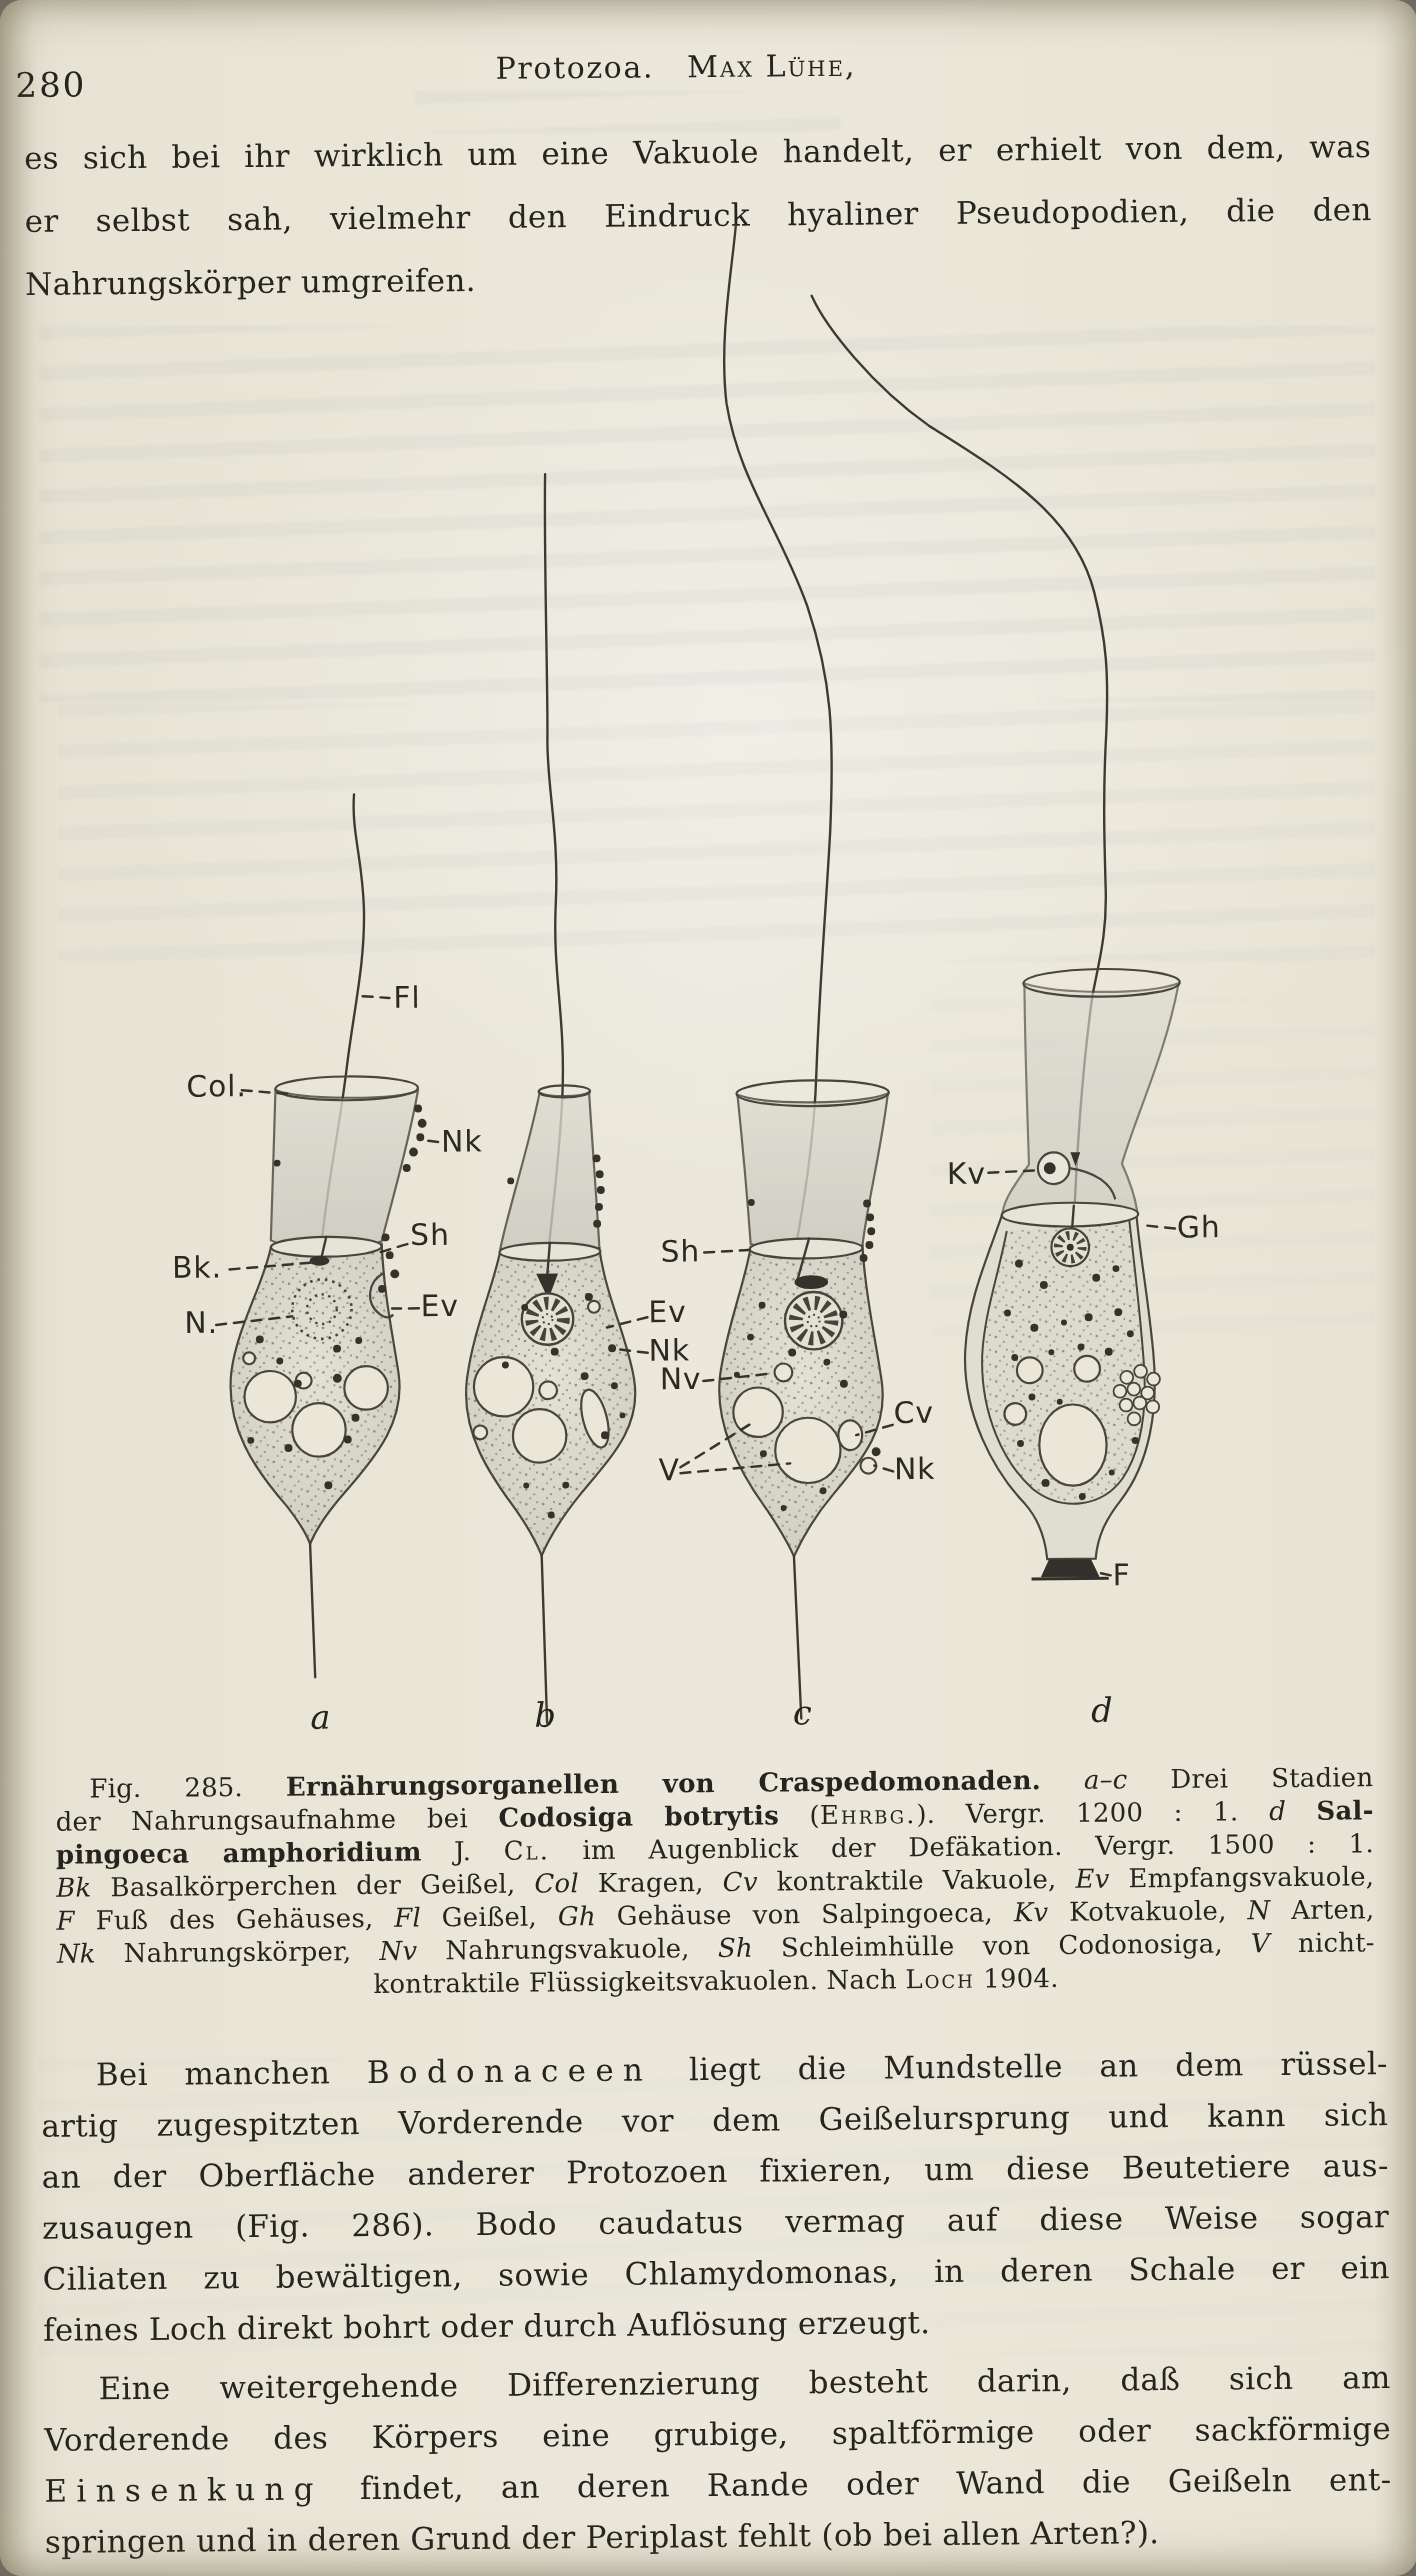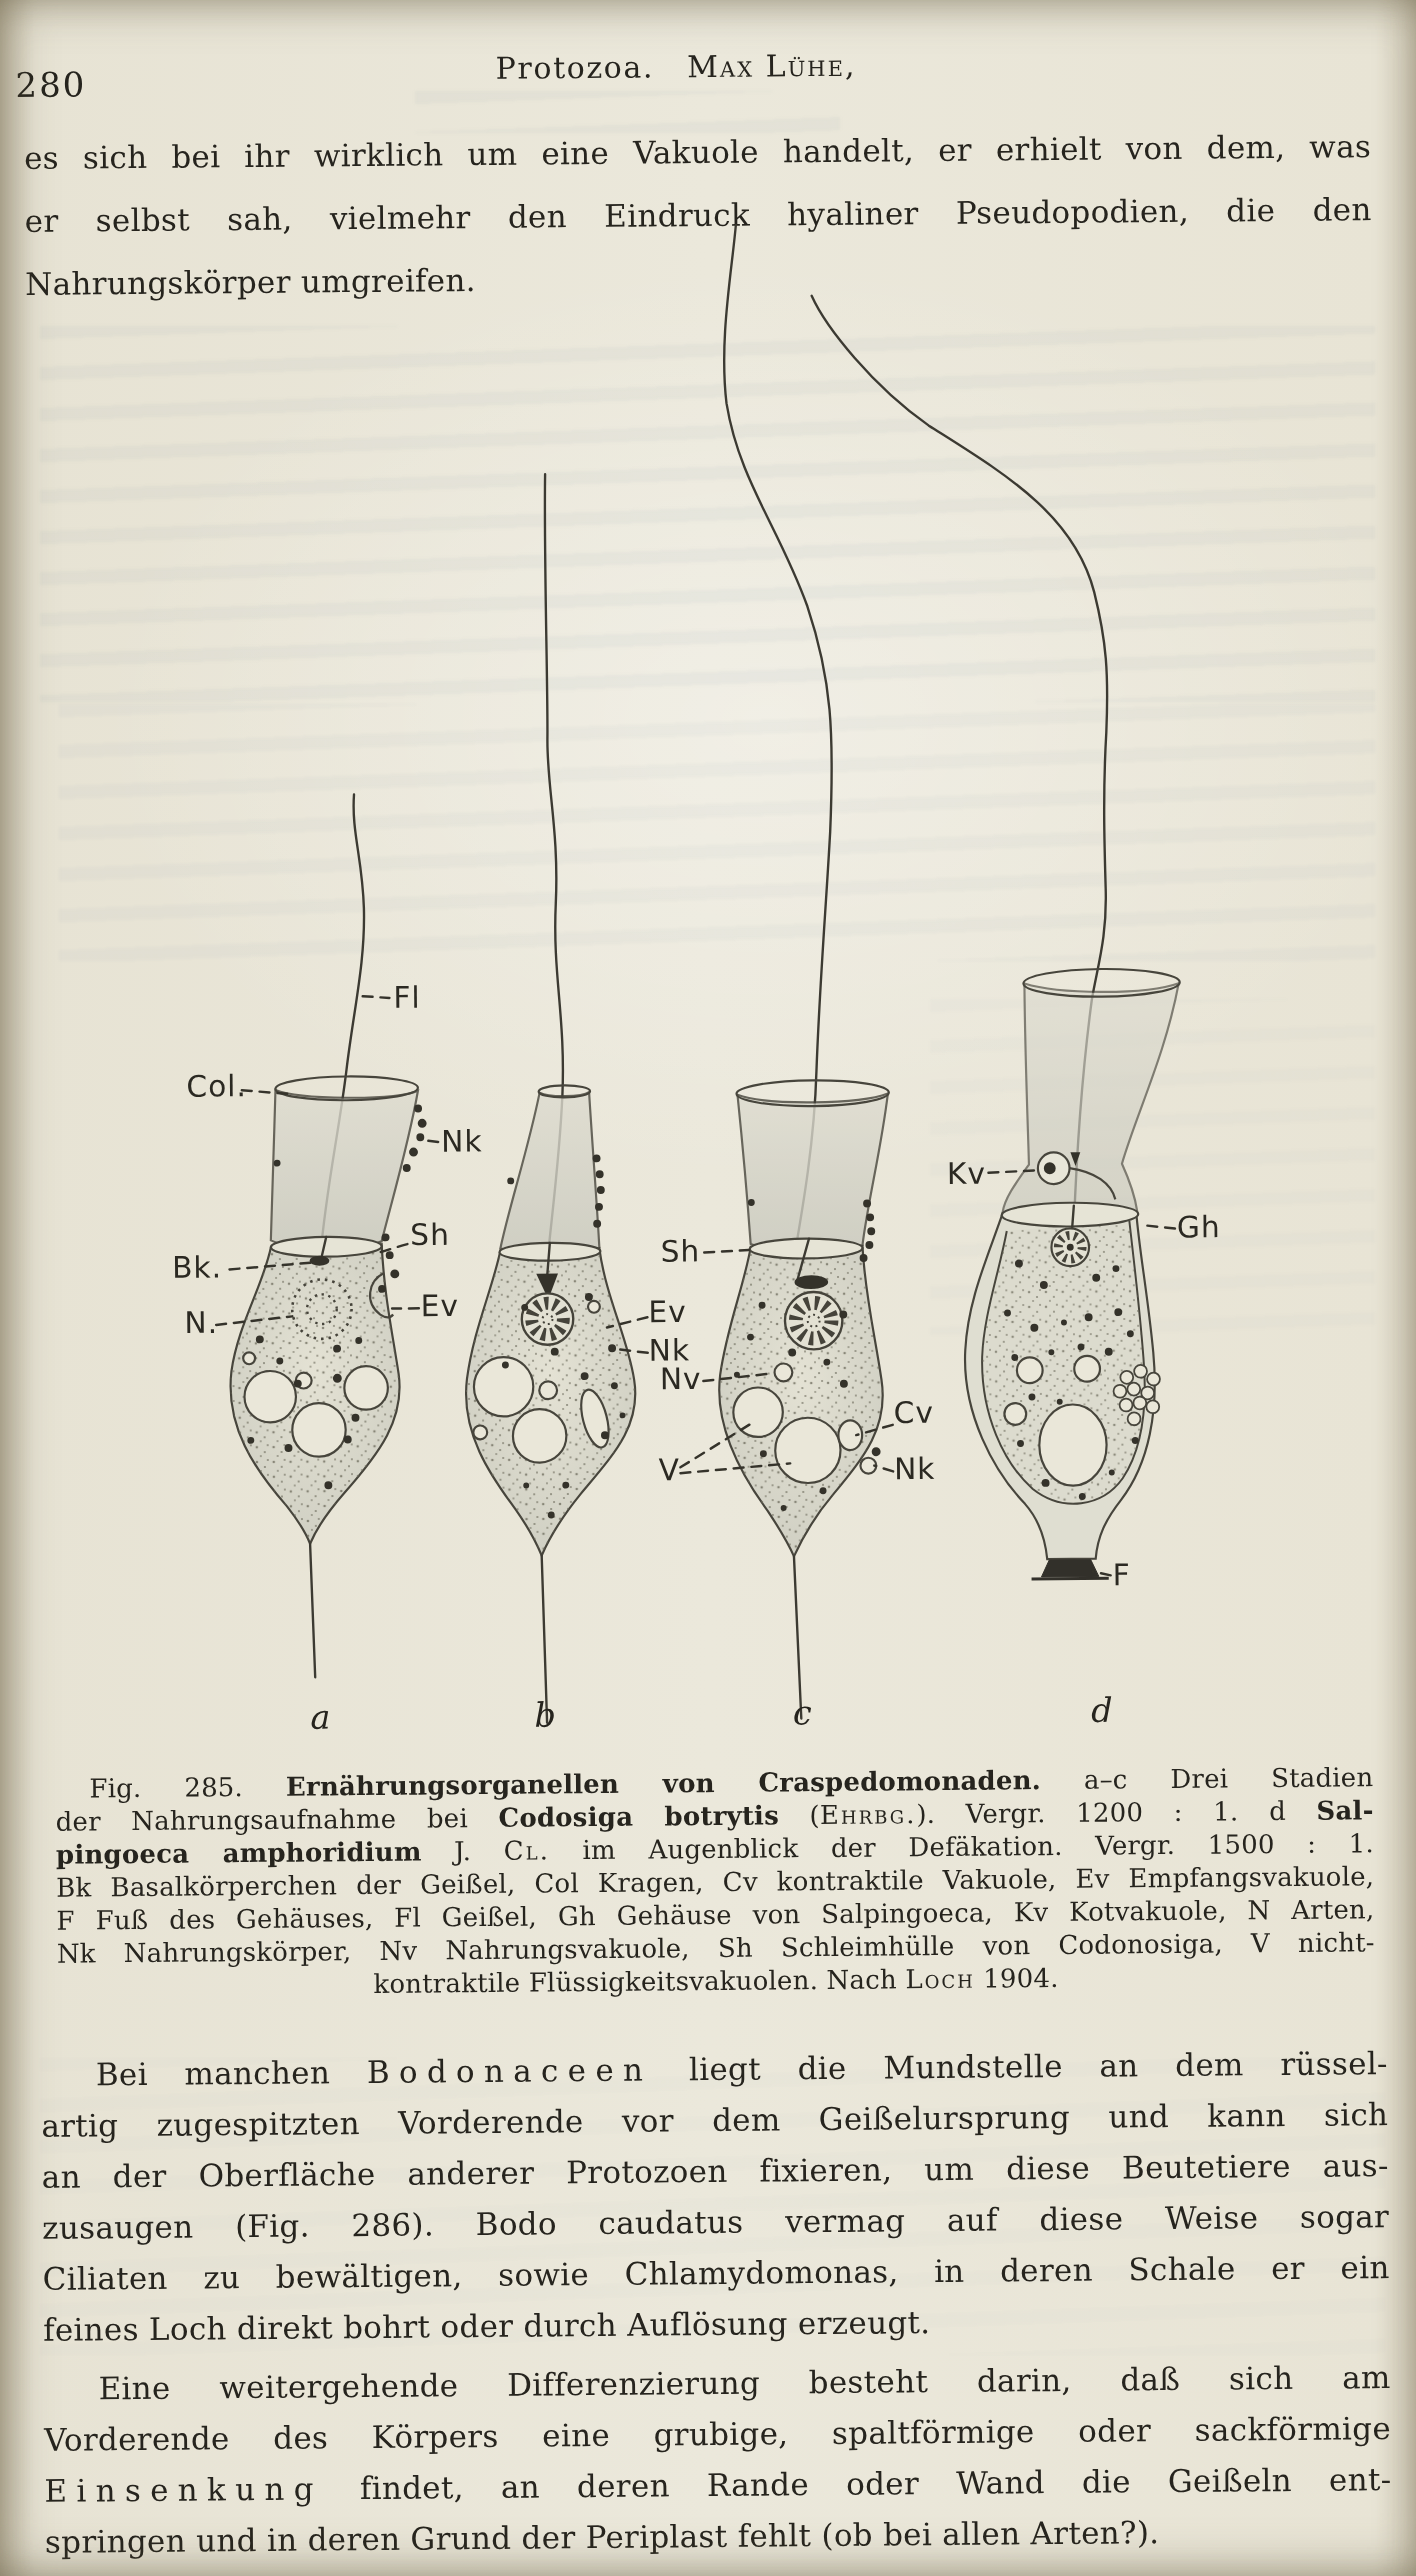--- a/index.html
+++ b/index.html
@@ -2,21 +2,21 @@
 <html><head>
 <meta charset="utf-8">
 <style>
   html,body{margin:0;padding:0;background:#6e6a60;}
   .page{
     position:relative;width:1417px;height:2576px;margin:0 auto;overflow:hidden;
     background:
       radial-gradient(1088px 752px at 54% 28%, rgba(255,255,255,.30), rgba(255,255,255,0) 62%),
       linear-gradient(90deg,#d9d3c1 0,#e7e3d4 2.4%,#ebe8db 50%,#e8e4d5 97%,#d8d2c0 100%),
       #e9e5d7;
-    font-family:"DejaVu Serif","Liberation Serif",serif;color:#26241e;
+    font-family:"DejaVu Serif","Liberation Serif",serif;color:#26241e;border-radius:22px;
   }
   .page::after{
     content:"";position:absolute;inset:0;pointer-events:none;
     box-shadow:
       inset 26px 0 47px -20px rgba(100,90,62,.50),
       inset -20px 0 44px -22px rgba(100,90,62,.38),
       inset 0 24px 47px -22px rgba(100,90,62,.42),
       inset 0 -26px 51px -24px rgba(105,95,68,.46);
   }
   .tilt{position:absolute;inset:0;transform:rotate(-0.5deg);transform-origin:708px 1286px;}
@@ -28,21 +28,21 @@
   .para{position:absolute;left:34px;width:1347px;font-size:31px;letter-spacing:0.3px;}
   .bl{white-space:normal;}
   .j{text-align:justify;text-align-last:justify;}
   .p1 .bl{line-height:63px;}
   .p2 .bl,.p3 .bl{line-height:51px;}
   .ind{text-indent:55px;}
   .caption{position:absolute;left:51px;top:1767px;width:1318px;font-size:26px;letter-spacing:0.2px;}
   .caption .bl{line-height:33px;}
   .capind{text-indent:34px;}
   .seg-b{font-weight:bold;}
-  .seg-i{}
+  .seg-i{font-style:italic;}
   .seg-sc{font-variant:small-caps;letter-spacing:2px;}
   .seg-sp{letter-spacing:.30em;}
   .figsvg{position:absolute;left:0;top:0;width:1417px;height:2576px;}
   .lbl{font-family:"DejaVu Sans","Liberation Sans",sans-serif;font-size:30px;font-weight:500;
     fill:#2b2922;letter-spacing:1px;}
   .stage{font-family:"DejaVu Serif","Liberation Serif",serif;font-style:italic;font-size:34px;fill:#26241e;}
   .ldr{fill:none;stroke:#35332b;stroke-width:2.5;stroke-dasharray:10 8;stroke-linecap:round;}
   .org{fill:none;stroke:#47453c;stroke-width:2.2;}
   .flag{fill:none;stroke:#3c3a32;stroke-width:2.4;stroke-linecap:round;}
   .vac{fill:#eae7d9;stroke:#47453c;stroke-width:2.2;}

